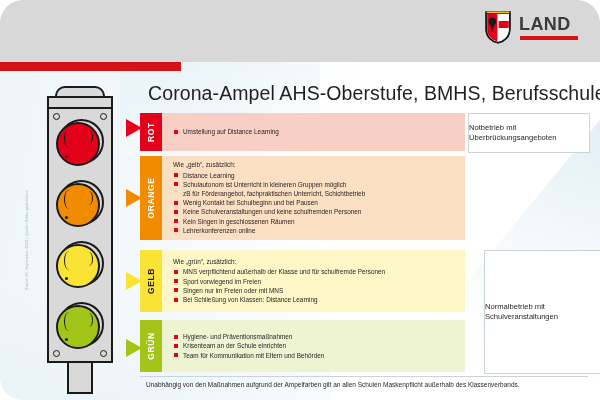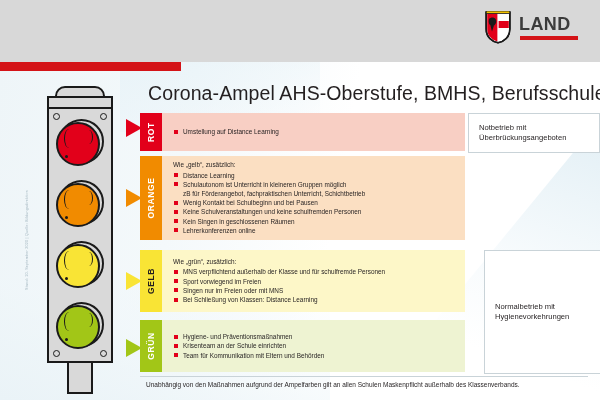--- a/index.html
+++ b/index.html
@@ -1,21 +1,21 @@
 <!DOCTYPE html>
 <html><head>
 <meta charset="utf-8">
 <style>
   html,body{margin:0;padding:0;}
   body{
     width:600px;height:400px;overflow:hidden;
     font-family:"Liberation Sans","DejaVu Sans",sans-serif;
     background:#ffffff;position:relative;
   }
-  #stage{position:absolute;inset:0;width:600px;height:400px;overflow:hidden;background:#ffffff;}
+  #stage{position:absolute;inset:0;width:600px;height:400px;overflow:hidden;background:#ffffff;border-radius:23px;}
 
   
   .bg-wedge-1{position:absolute;left:0;top:62px;width:600px;height:338px;
      background:linear-gradient(100deg,#eef5f8 0%,#f4f9fb 30%,#ffffff 55%,#ffffff 100%);}
   .bg-wedge-2{position:absolute;right:0;top:120px;width:230px;height:280px;
      background:linear-gradient(200deg,rgba(221,236,243,.85) 0%,rgba(238,246,250,.5) 45%,rgba(255,255,255,0) 75%);
      clip-path:polygon(100% 0,100% 100%,0 100%);}
   .bg-wedge-3{position:absolute;left:0;bottom:0;width:330px;height:120px;
      background:linear-gradient(20deg,#eaf3f7 0%,rgba(240,247,250,.55) 50%,rgba(255,255,255,0) 100%);}
   .bg-wedge-4{position:absolute;left:120px;top:62px;width:200px;height:70px;
@@ -66,21 +66,21 @@
   .tab span{transform:rotate(-90deg);white-space:nowrap;font-size:8.5px;font-weight:700;color:#ffffff;letter-spacing:.6px;}
   .panel{flex:1;display:flex;flex-direction:column;justify-content:center;padding:6px 8px 6px 11px;}
   .lead{font-size:6.4px;color:#231f20;margin-bottom:2.5px;}
   ul.bullets{list-style:none;margin:0;padding:0;}
   ul.bullets li{position:relative;padding-left:10px;font-size:6.4px;line-height:9.2px;color:#231f20;}
   ul.bullets li::before{content:"";position:absolute;left:1px;top:2.6px;width:4px;height:4px;background:#e2001a;}
   li.nomark::before{display:none;}
 
   
   .statusbox{position:absolute;background:#ffffff;border:1px solid #c9d3d8;
-     display:flex;align-items:center;padding-left:10px;}
+     display:flex;align-items:center;}
   .statusbox p{margin:0;font-size:7.6px;line-height:10.5px;color:#231f20;}
 
   
   .foot-rule{position:absolute;left:140px;top:376px;width:448px;height:1px;background:#c9d3d8;}
   .footer{position:absolute;left:146px;top:381px;width:446px;font-size:6.5px;color:#231f20;white-space:nowrap;}
 </style>
 </head>
 <body>
 
 <div id="stage">
@@ -222,20 +222,20 @@
     <p>
       <span>Notbetrieb mit</span><br>
       <span>Überbrückungsangeboten</span>
     </p>
   </div>
 
 
   <div class="statusbox" style="left:468px;top:250px;width:120px;height:122px;margin-left:16px;">
     <p>
       <span>Normalbetrieb mit</span><br>
-      <span>Hygienevorkehrungen</span>
+      <span>Schulveranstaltungen</span>
     </p>
   </div>
 
   <div class="foot-rule"></div>
   <div class="footer">Unabhängig von den Maßnahmen aufgrund der Ampelfarben gilt an allen Schulen Maskenpflicht außerhalb des Klassenverbands.</div>
 
 </div>
 
 </body></html>

